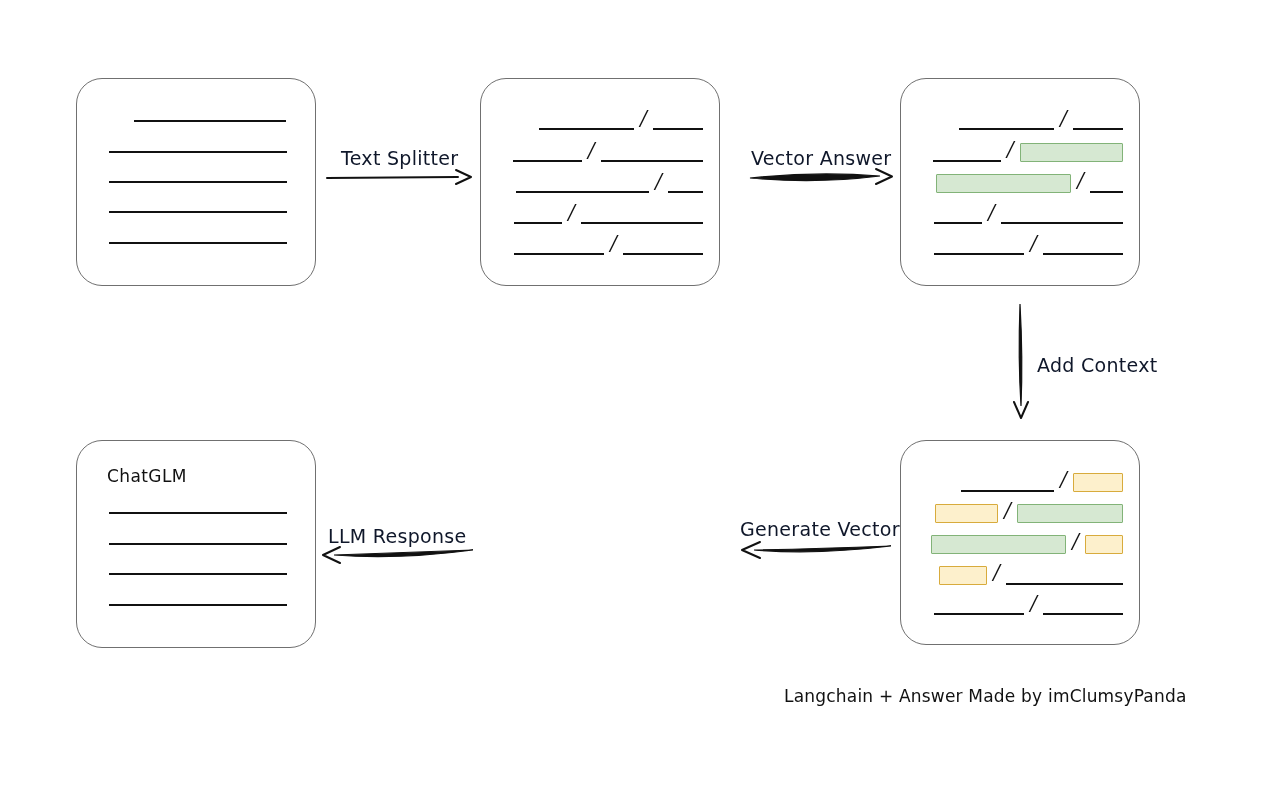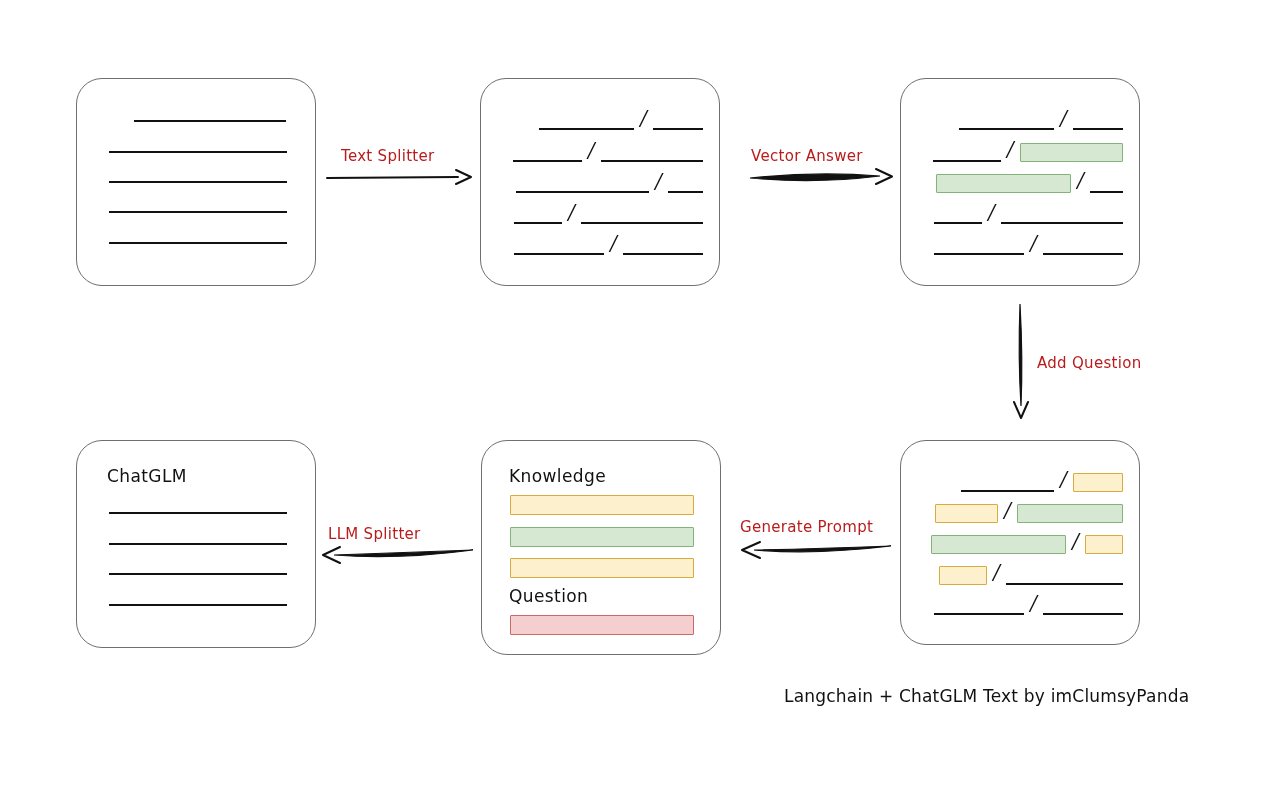--- a/index.html
+++ b/index.html
@@ -79,23 +79,23 @@
     height: 20px;
     box-sizing: border-box;
     border-radius: 1px;
   }
   .edge {
     position: absolute;
   }
   .edge-label {
     position: absolute;
     font-family: "DejaVu Sans", sans-serif;
-    font-size: 15px;
+    font-size: 19px;
     letter-spacing: 0.3px;
-    color: #b91c1c;
+    color: #0f172a;
     white-space: nowrap;
   }
   .footer {
     position: absolute;
     font-family: "DejaVu Sans", sans-serif;
     font-size: 17px;
     letter-spacing: 0.2px;
     color: #111111;
     white-space: nowrap;
   }
@@ -201,28 +201,20 @@
       <div class="seg-slash">/</div>
       <div class="seg-line" style="width:117px;"></div>
     </div>
     <div class="row" style="left:28px; top:155px; width:194px; height:20px; justify-content:flex-end;">
       <div class="seg-line" style="width:90px;"></div>
       <div class="seg-slash">/</div>
       <div class="seg-line" style="width:80px;"></div>
     </div>
   </div>
 
-  <div class="node" style="left:481px; top:440px; width:240px; height:215px;">
-    <div class="node-title" style="left:27px; top:25px;">Knowledge</div>
-    <div class="bar hl-yellow" style="left:28px; top:54px; width:184px;"></div>
-    <div class="bar hl-green" style="left:28px; top:86px; width:184px;"></div>
-    <div class="bar hl-yellow" style="left:28px; top:117px; width:184px;"></div>
-    <div class="node-title" style="left:27px; top:145px;">Question</div>
-    <div class="bar hl-red" style="left:28px; top:174px; width:184px;"></div>
-  </div>
 
   <div class="node" style="left:76px; top:440px; width:240px; height:208px;">
     <div class="node-title" style="left:30px; top:25px;">ChatGLM</div>
     <div class="row" style="left:32px; top:70px; width:178px; height:4px;">
       <div class="seg-line" style="width:178px;"></div>
     </div>
     <div class="row" style="left:32px; top:101px; width:178px; height:4px;">
       <div class="seg-line" style="width:178px;"></div>
     </div>
     <div class="row" style="left:32px; top:131px; width:178px; height:4px;">
@@ -248,33 +240,33 @@
     </svg>
   </div>
   <div class="edge-label" style="left:751px; top:147px;">Vector Answer</div>
 
   <div class="edge" style="left:1008px; top:302px; width:26px; height:118px;">
     <svg width="26" height="118" viewBox="0 0 26 118">
       <path d="M12,2 Q15,56 13,104 Q10,56 12,2 Z" fill="#111111" stroke="#111111" stroke-width="1.2"></path>
       <path d="M6,100 L13,116 L20,100" stroke="#111111" stroke-width="2" fill="none" stroke-linejoin="round" stroke-linecap="round"></path>
     </svg>
   </div>
-  <div class="edge-label" style="left:1037px; top:354px;">Add Question</div>
+  <div class="edge-label" style="left:1037px; top:354px;">Add Context</div>
 
   <div class="edge" style="left:738px; top:538px; width:155px; height:24px;">
     <svg width="155" height="24" viewBox="0 0 155 24">
       <path d="M153,8 Q78,17 16,12 Q78,11 153,8 Z" fill="#111111" stroke="#111111" stroke-width="1.2"></path>
       <path d="M22,4 L4,12 L22,20" stroke="#111111" stroke-width="2" fill="none" stroke-linejoin="round" stroke-linecap="round"></path>
     </svg>
   </div>
-  <div class="edge-label" style="left:740px; top:518px;">Generate Prompt</div>
+  <div class="edge-label" style="left:740px; top:518px;">Generate Vector</div>
 
   <div class="edge" style="left:320px; top:543px; width:155px; height:24px;">
     <svg width="155" height="24" viewBox="0 0 155 24">
       <path d="M153,7 Q78,17 14,12 Q78,10 153,7 Z" fill="#111111" stroke="#111111" stroke-width="1.2"></path>
       <path d="M20,4 L3,12 L20,20" stroke="#111111" stroke-width="2" fill="none" stroke-linejoin="round" stroke-linecap="round"></path>
     </svg>
   </div>
-  <div class="edge-label" style="left:328px; top:525px;">LLM Splitter</div>
-
-  <div class="footer" style="left:784px; top:686px;">Langchain + ChatGLM Text by imClumsyPanda</div>
+  <div class="edge-label" style="left:328px; top:525px;">LLM Response</div>
+
+  <div class="footer" style="left:784px; top:686px;">Langchain + Answer Made by imClumsyPanda</div>
 
 </div>
 
 </body></html>

